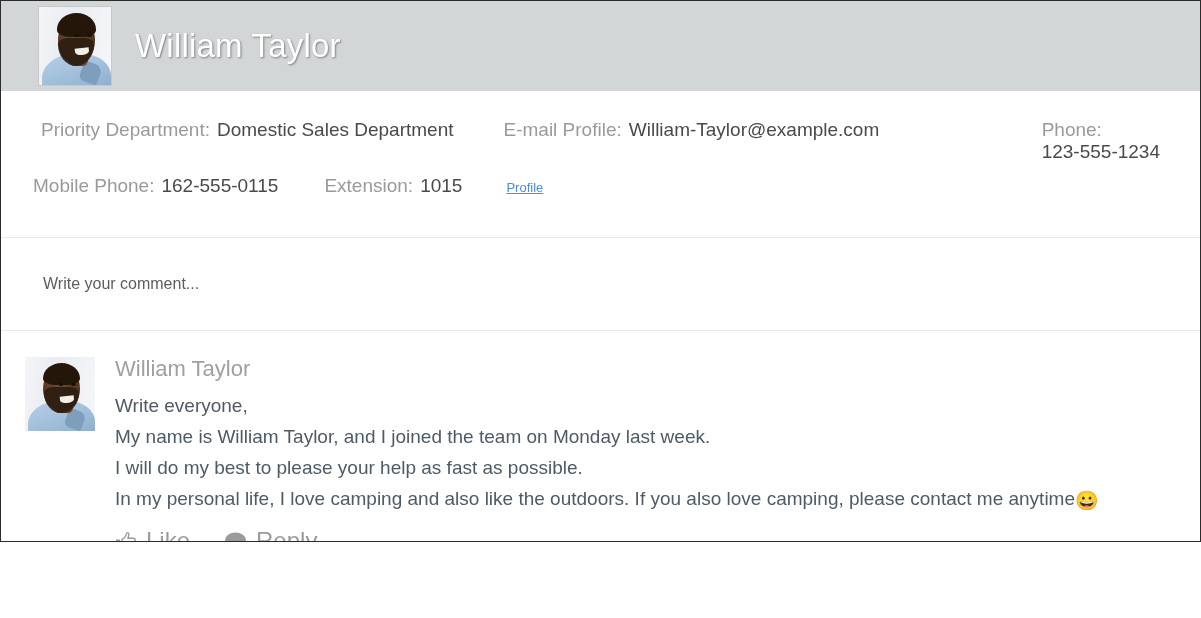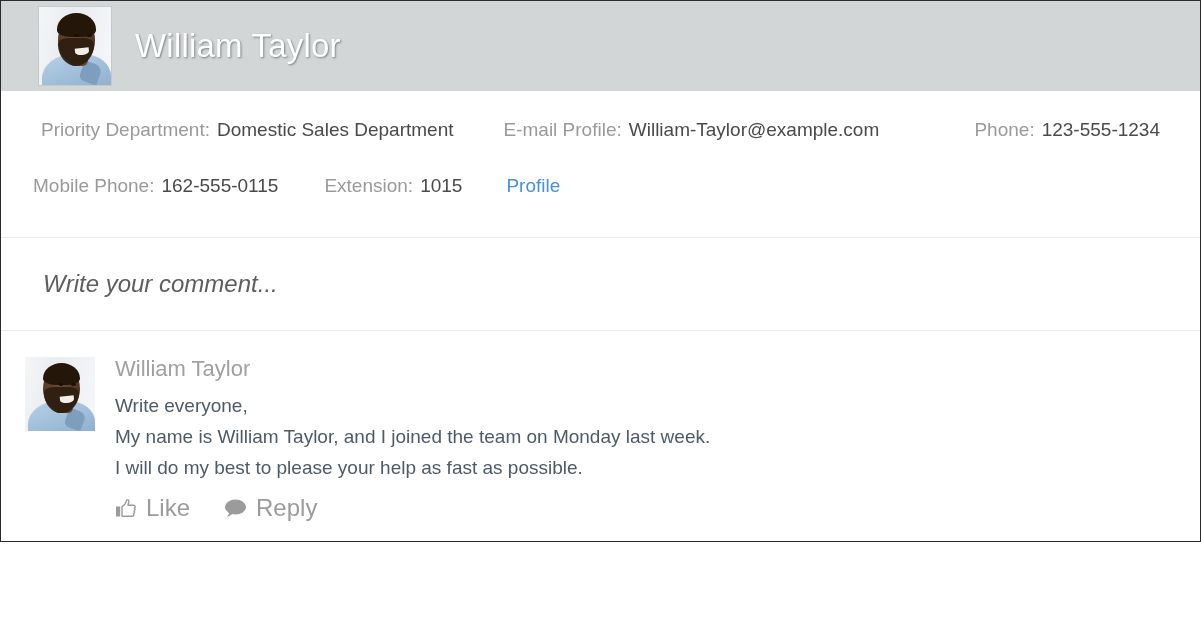--- a/index.html
+++ b/index.html
@@ -155,44 +155,44 @@
     color: #9a9a9a;
     font-weight: 400;
   }
   .info-value {
     color: #4a4a4a;
     margin-left: 7px;
   }
   .gap-1 { width: 50px; }
   .gap-3 { width: 46px; }
   .gap-4 { width: 44px; }
-  .push-right { margin-left: auto; }
+  .push-right { margin-left: auto; flex-direction: column; }
   .profile-link {
-    font-size: 19px;
+    font-size: 13px;
     color: #4a90d9;
     cursor: pointer;
+    text-decoration: underline;
   }
 
   .divider {
     height: 1px;
     background: #e9eaec;
     width: 100%;
   }
 
   
   .comment-compose {
     height: 92px;
     display: flex;
     align-items: center;
     padding-left: 42px;
     background: #ffffff;
   }
   .compose-placeholder {
-    font-style: italic;
-    font-size: 24px;
+    font-size: 16px;
     color: #5d5d5d;
   }
 
   
   .comment-list {
     padding: 26px 0 0 0;
   }
   .comment {
     display: flex;
     padding: 0 24px;
@@ -328,20 +328,21 @@
         </div>
       </div>
 
       <div class="comment-body">
         <div class="comment-author">William Taylor</div>
 
         <div class="comment-text">
           <p>Write everyone,</p>
           <p>My name is William Taylor, and I joined the team on Monday last week.</p>
           <p>I will do my best to please your help as fast as possible.</p>
+          <p><span>In my personal life, I love camping and also like the outdoors. If you also love camping, please contact me anytime</span><span class="emoji">😀</span></p>
         </div>
 
         <div class="comment-actions">
 
           <div class="action">
             <span class="icon-thumb">
               <svg width="22" height="21" viewBox="0 0 22 21" aria-hidden="true">
                 <rect x="1" y="8.5" width="4.2" height="10" fill="#9b9b9b"></rect>
                 <path d="M7 18.3 L7 8.6 C8.7 7.6 10.6 5.6 11.2 3.6 C11.5 2.5 11.6 1.6 12.4 1.6 C13.4 1.6 13.9 2.6 13.8 3.9 C13.7 5.1 13.2 6.3 12.9 7.2 L18.3 7.2 C19.4 7.2 20.2 7.9 20.2 8.8 C20.2 9.5 19.8 10.0 19.3 10.3 C19.8 10.6 20.0 11.1 20.0 11.6 C20.0 12.3 19.6 12.8 19.0 13.1 C19.4 13.4 19.5 13.8 19.5 14.3 C19.5 15.0 19.1 15.5 18.5 15.7 C18.8 16.0 18.9 16.4 18.9 16.8 C18.9 17.7 18.1 18.3 17.0 18.3 Z" fill="none" stroke="#9b9b9b" stroke-width="1.4" stroke-linejoin="round"></path>
               </svg>

